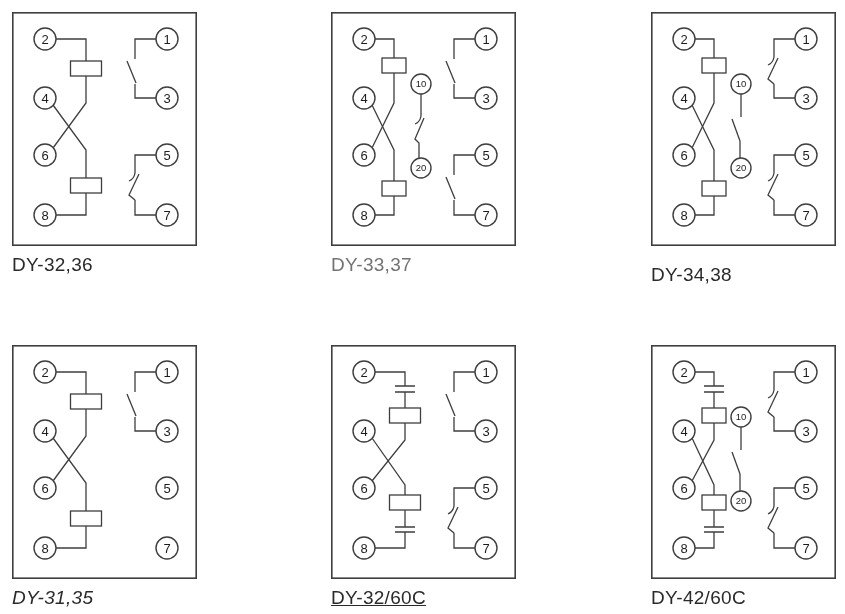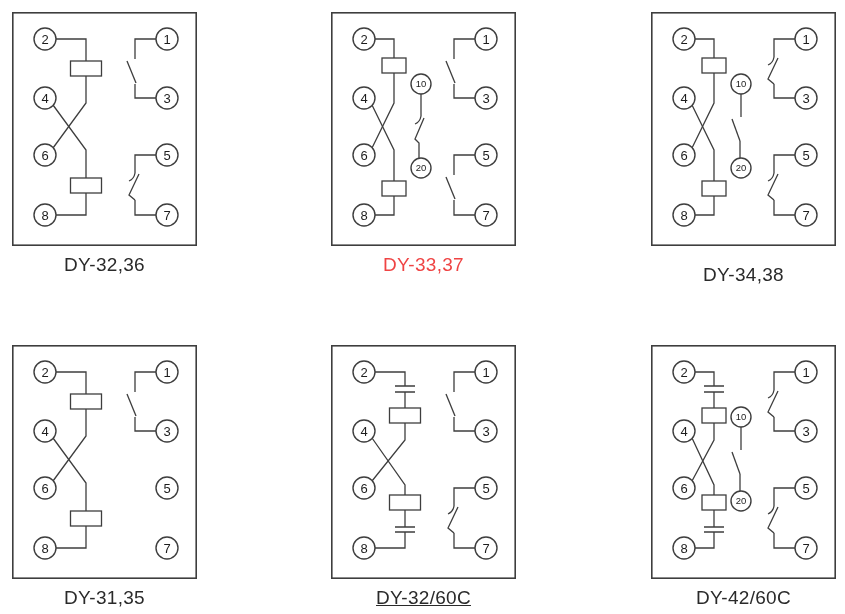--- a/index.html
+++ b/index.html
@@ -7,21 +7,20 @@
     width:845px;height:614px;
     background:#ffffff;
     font-family:"Liberation Sans",sans-serif;
     position:relative;overflow:hidden;
   }
   .grid{position:absolute;left:0;top:0;width:845px;height:614px;}
   .cell{position:absolute;width:185px;}
   .cell svg{display:block;width:185px;height:234px;}
   .dlabel{
     width:185px;margin-top:8px;
-    text-align:center;
     font-size:19px;letter-spacing:0.3px;
     color:#2a2a2a;
     white-space:nowrap;
   }
 </style>
 </head>
 <body>
 
 <div class="grid">
 
@@ -147,21 +146,21 @@
           <g>
             <circle cx="90" cy="72" r="10" fill="#ffffff" stroke-width="1.4"></circle>
             <text x="90" y="72" fill="#1d1d1d" stroke="none" font-size="9.5" text-anchor="middle" dy="0.36em" font-family="&quot;Liberation Sans&quot;, sans-serif">10</text>
           </g>
           <g>
             <circle cx="90" cy="156" r="10" fill="#ffffff" stroke-width="1.4"></circle>
             <text x="90" y="156" fill="#1d1d1d" stroke="none" font-size="9.5" text-anchor="middle" dy="0.36em" font-family="&quot;Liberation Sans&quot;, sans-serif">20</text>
           </g>
         </g>
       </svg>
-    <div class="dlabel" style="color: #ef4444;">DY-33,37</div>
+    <div class="dlabel" style="color: #737373;">DY-33,37</div>
   </div>
 
   <div class="cell" style="left:651px;top:12px;">
     <svg viewBox="0 0 185 234">
         <g fill="none" stroke="#3e3e3e" stroke-width="1.3" stroke-linecap="butt">
           <rect x="0.8" y="0.8" width="183.4" height="232.4" stroke-width="1.6"></rect>
           <g>
             <path d="M44 27H63V46"></path>
             <rect x="51" y="46" width="24" height="15"></rect>
             <path d="M63 61V91L41 136"></path>
@@ -275,21 +274,21 @@
           <g>
             <circle cx="155" cy="143" r="11" fill="#ffffff" stroke-width="1.4"></circle>
             <text x="155" y="143" fill="#1d1d1d" stroke="none" font-size="13" text-anchor="middle" dy="0.36em" font-family="&quot;Liberation Sans&quot;, sans-serif">5</text>
           </g>
           <g>
             <circle cx="155" cy="203" r="11" fill="#ffffff" stroke-width="1.4"></circle>
             <text x="155" y="203" fill="#1d1d1d" stroke="none" font-size="13" text-anchor="middle" dy="0.36em" font-family="&quot;Liberation Sans&quot;, sans-serif">7</text>
           </g>
         </g>
       </svg>
-    <div class="dlabel" style="color: rgb(42, 42, 42);">DY-31,35</div>
+    <div class="dlabel" style="color: rgb(42, 42, 42); font-style: italic;">DY-31,35</div>
   </div>
 
   <div class="cell" style="left:331px;top:345px;">
     <svg viewBox="0 0 185 234">
         <g fill="none" stroke="#3e3e3e" stroke-width="1.3" stroke-linecap="butt">
           <rect x="0.8" y="0.8" width="183.4" height="232.4" stroke-width="1.6"></rect>
           <g>
             <path d="M44 27H74V41"></path>
             <path d="M64 41H84M64 47H84" stroke-width="1.6"></path>
             <path d="M74 47V63"></path>

